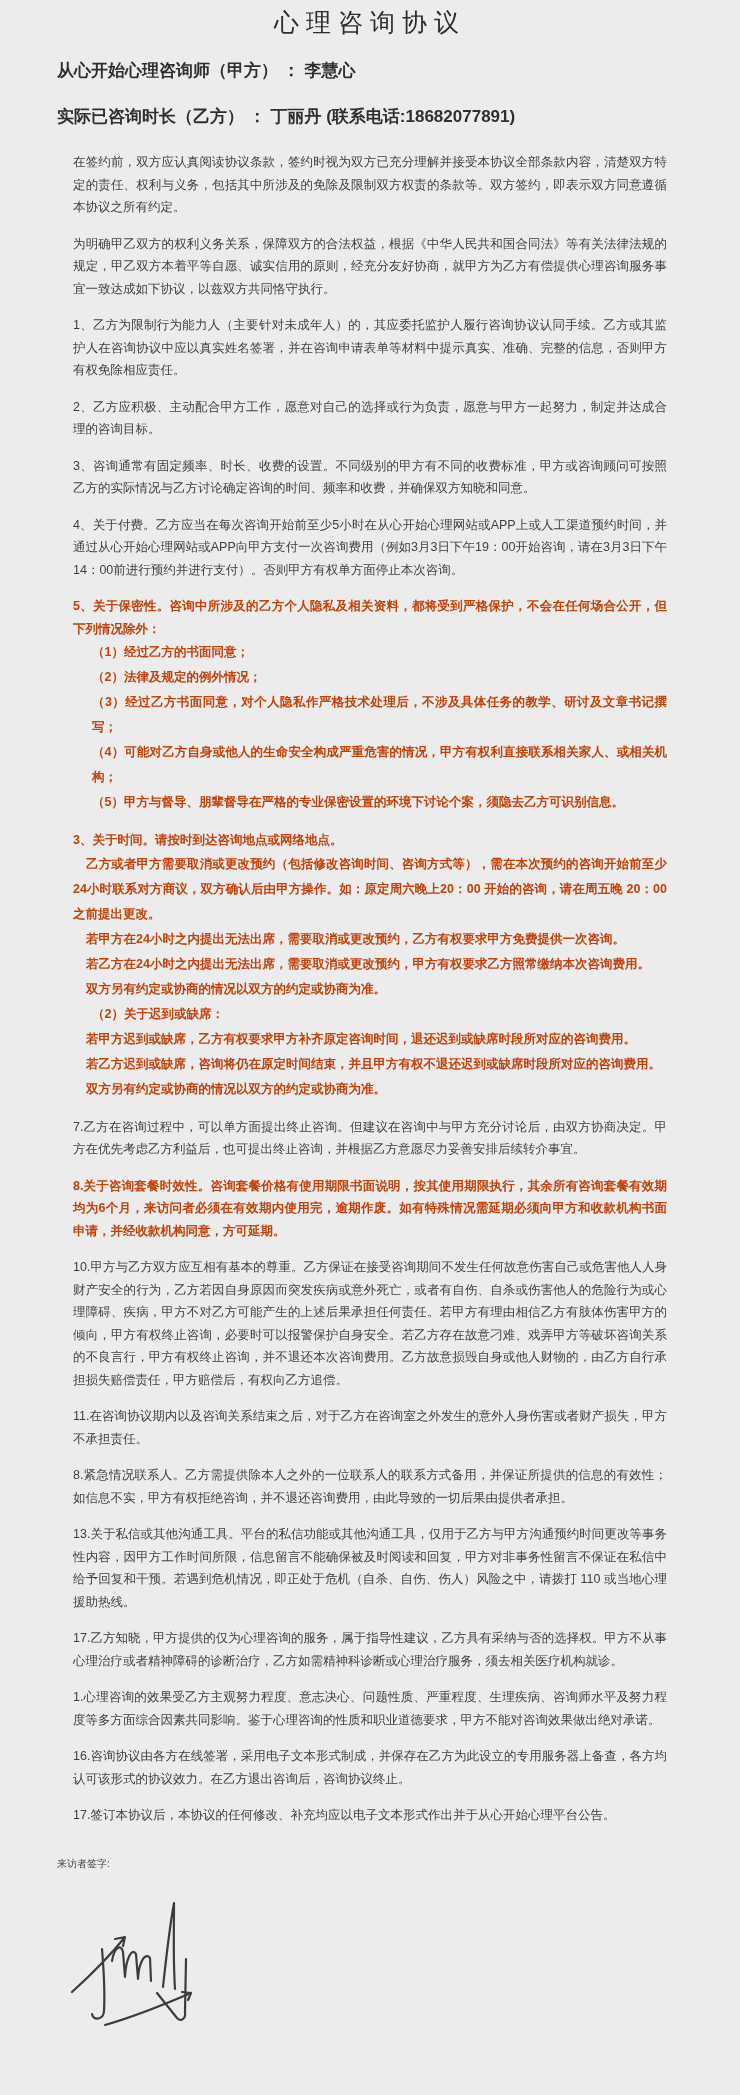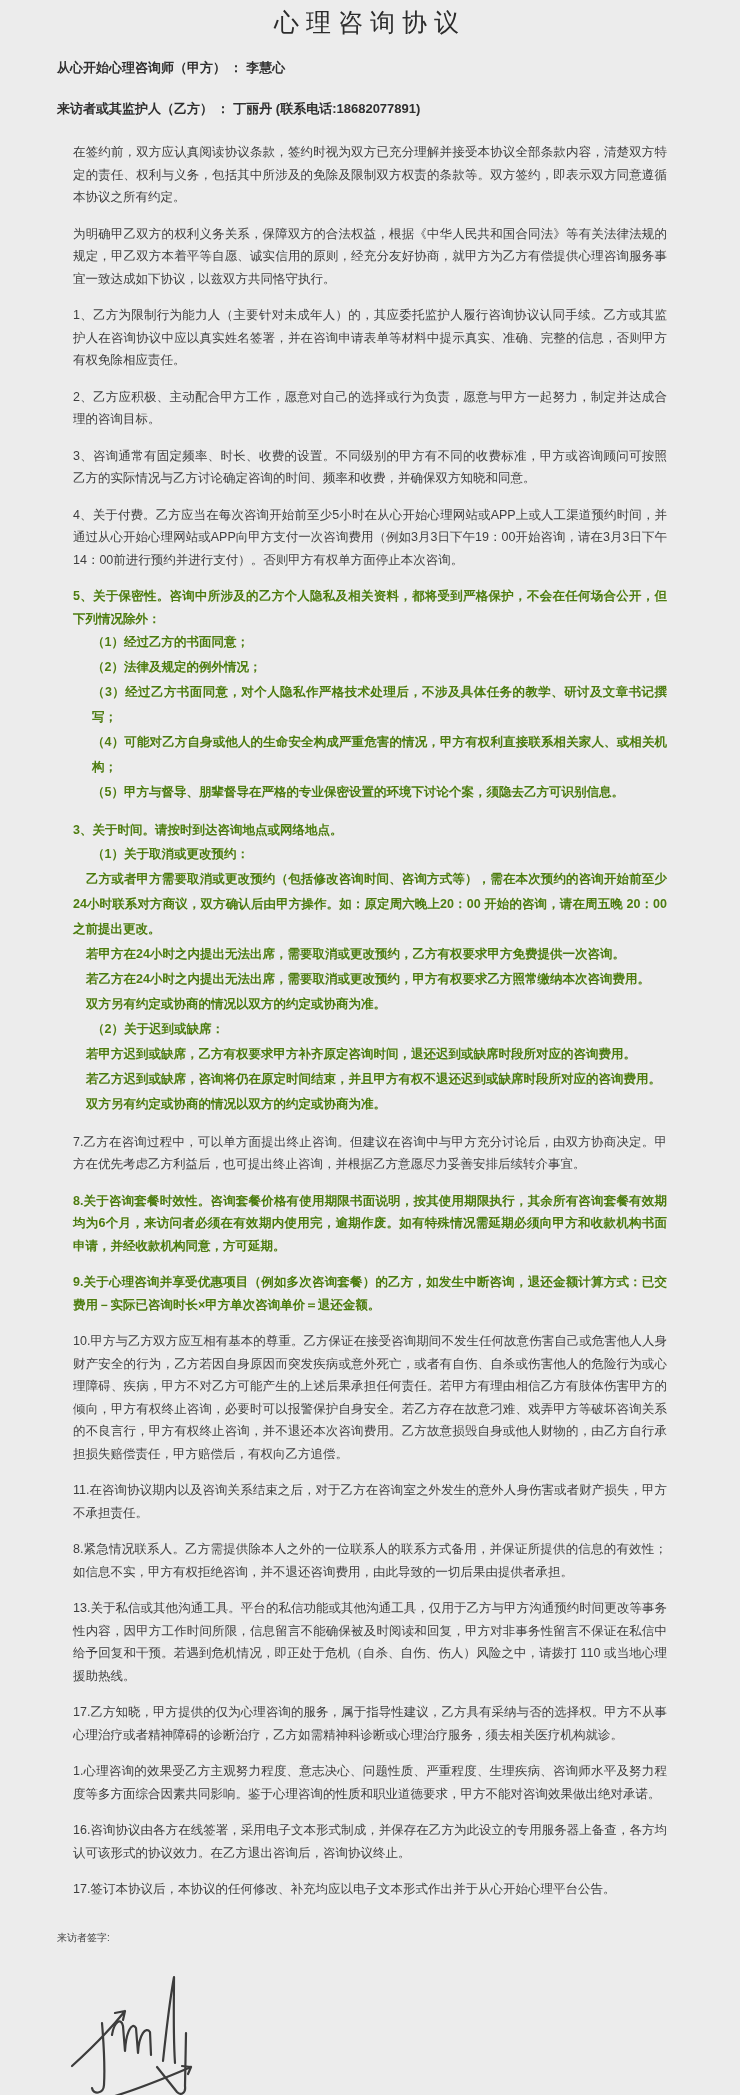--- a/index.html
+++ b/index.html
@@ -18,31 +18,31 @@
   .title{
     margin:0 0 20px 0;
     text-align:center;
     font-size:25px;
     font-weight:400;
     letter-spacing:7px;
     color:#2c2c2c;
   }
   .party{
     margin:0 0 23px 0;
-    font-size:13px;
+    font-size:17px;
     font-weight:700;
     color:#2f2f2f;
   }
   .para{
     margin:14px 16px;
     font-size:12.5px;
     line-height:22.5px;
     text-align:justify;
   }
-  .bold{font-weight:700;color:#4d7c0f;}
+  .bold{font-weight:700;color:#c2410c;}
   .item{
     padding-left:19px;
     line-height:25px;
     text-align:justify;
   }
   .subline{
     text-indent:13px;
     line-height:25px;
     text-align:justify;
   }
@@ -63,55 +63,53 @@
   }
 </style>
 </head>
 <body>
 
 <div class="page">
 
   <h1 class="title">心理咨询协议</h1>
 
   <p class="party">从心开始心理咨询师（甲方） ： 李慧心</p>
-  <p class="party">来访者或其监护人（乙方） ： 丁丽丹 (联系电话:18682077891)</p>
+  <p class="party">实际已咨询时长（乙方） ： 丁丽丹 (联系电话:18682077891)</p>
 
   <p class="para">在签约前，双方应认真阅读协议条款，签约时视为双方已充分理解并接受本协议全部条款内容，清楚双方特定的责任、权利与义务，包括其中所涉及的免除及限制双方权责的条款等。双方签约，即表示双方同意遵循本协议之所有约定。</p>
   <p class="para">为明确甲乙双方的权利义务关系，保障双方的合法权益，根据《中华人民共和国合同法》等有关法律法规的规定，甲乙双方本着平等自愿、诚实信用的原则，经充分友好协商，就甲方为乙方有偿提供心理咨询服务事宜一致达成如下协议，以兹双方共同恪守执行。</p>
 
   <p class="para">1、乙方为限制行为能力人（主要针对未成年人）的，其应委托监护人履行咨询协议认同手续。乙方或其监护人在咨询协议中应以真实姓名签署，并在咨询申请表单等材料中提示真实、准确、完整的信息，否则甲方有权免除相应责任。</p>
   <p class="para">2、乙方应积极、主动配合甲方工作，愿意对自己的选择或行为负责，愿意与甲方一起努力，制定并达成合理的咨询目标。</p>
   <p class="para">3、咨询通常有固定频率、时长、收费的设置。不同级别的甲方有不同的收费标准，甲方或咨询顾问可按照乙方的实际情况与乙方讨论确定咨询的时间、频率和收费，并确保双方知晓和同意。</p>
   <p class="para">4、关于付费。乙方应当在每次咨询开始前至少5小时在从心开始心理网站或APP上或人工渠道预约时间，并通过从心开始心理网站或APP向甲方支付一次咨询费用（例如3月3日下午19：00开始咨询，请在3月3日下午14：00前进行预约并进行支付）。否则甲方有权单方面停止本次咨询。</p>
 
   <div class="para bold">
     <div>5、关于保密性。咨询中所涉及的乙方个人隐私及相关资料，都将受到严格保护，不会在任何场合公开，但下列情况除外：</div>
     <div class="item">（1）经过乙方的书面同意；</div>
     <div class="item">（2）法律及规定的例外情况；</div>
     <div class="item">（3）经过乙方书面同意，对个人隐私作严格技术处理后，不涉及具体任务的教学、研讨及文章书记撰写；</div>
     <div class="item">（4）可能对乙方自身或他人的生命安全构成严重危害的情况，甲方有权利直接联系相关家人、或相关机构；</div>
     <div class="item">（5）甲方与督导、朋辈督导在严格的专业保密设置的环境下讨论个案，须隐去乙方可识别信息。</div>
   </div>
 
   <div class="para bold">
     <div>3、关于时间。请按时到达咨询地点或网络地点。</div>
-    <div class="item">（1）关于取消或更改预约：</div>
     <div class="subline">乙方或者甲方需要取消或更改预约（包括修改咨询时间、咨询方式等），需在本次预约的咨询开始前至少24小时联系对方商议，双方确认后由甲方操作。如：原定周六晚上20：00 开始的咨询，请在周五晚 20：00 之前提出更改。</div>
     <div class="subline">若甲方在24小时之内提出无法出席，需要取消或更改预约，乙方有权要求甲方免费提供一次咨询。</div>
     <div class="subline">若乙方在24小时之内提出无法出席，需要取消或更改预约，甲方有权要求乙方照常缴纳本次咨询费用。</div>
     <div class="subline">双方另有约定或协商的情况以双方的约定或协商为准。</div>
     <div class="item">（2）关于迟到或缺席：</div>
     <div class="subline">若甲方迟到或缺席，乙方有权要求甲方补齐原定咨询时间，退还迟到或缺席时段所对应的咨询费用。</div>
     <div class="subline">若乙方迟到或缺席，咨询将仍在原定时间结束，并且甲方有权不退还迟到或缺席时段所对应的咨询费用。</div>
     <div class="subline">双方另有约定或协商的情况以双方的约定或协商为准。</div>
   </div>
 
   <p class="para">7.乙方在咨询过程中，可以单方面提出终止咨询。但建议在咨询中与甲方充分讨论后，由双方协商决定。甲方在优先考虑乙方利益后，也可提出终止咨询，并根据乙方意愿尽力妥善安排后续转介事宜。</p>
   <p class="para bold">8.关于咨询套餐时效性。咨询套餐价格有使用期限书面说明，按其使用期限执行，其余所有咨询套餐有效期均为6个月，来访问者必须在有效期内使用完，逾期作废。如有特殊情况需延期必须向甲方和收款机构书面申请，并经收款机构同意，方可延期。</p>
-  <p class="para bold">9.关于心理咨询并享受优惠项目（例如多次咨询套餐）的乙方，如发生中断咨询，退还金额计算方式：已交费用－实际已咨询时长×甲方单次咨询单价＝退还金额。</p>
   <p class="para">10.甲方与乙方双方应互相有基本的尊重。乙方保证在接受咨询期间不发生任何故意伤害自己或危害他人人身财产安全的行为，乙方若因自身原因而突发疾病或意外死亡，或者有自伤、自杀或伤害他人的危险行为或心理障碍、疾病，甲方不对乙方可能产生的上述后果承担任何责任。若甲方有理由相信乙方有肢体伤害甲方的倾向，甲方有权终止咨询，必要时可以报警保护自身安全。若乙方存在故意刁难、戏弄甲方等破坏咨询关系的不良言行，甲方有权终止咨询，并不退还本次咨询费用。乙方故意损毁自身或他人财物的，由乙方自行承担损失赔偿责任，甲方赔偿后，有权向乙方追偿。</p>
   <p class="para">11.在咨询协议期内以及咨询关系结束之后，对于乙方在咨询室之外发生的意外人身伤害或者财产损失，甲方不承担责任。</p>
   <p class="para">8.紧急情况联系人。乙方需提供除本人之外的一位联系人的联系方式备用，并保证所提供的信息的有效性；如信息不实，甲方有权拒绝咨询，并不退还咨询费用，由此导致的一切后果由提供者承担。</p>
   <p class="para">13.关于私信或其他沟通工具。平台的私信功能或其他沟通工具，仅用于乙方与甲方沟通预约时间更改等事务性内容，因甲方工作时间所限，信息留言不能确保被及时阅读和回复，甲方对非事务性留言不保证在私信中给予回复和干预。若遇到危机情况，即正处于危机（自杀、自伤、伤人）风险之中，请拨打 110 或当地心理援助热线。</p>
   <p class="para">17.乙方知晓，甲方提供的仅为心理咨询的服务，属于指导性建议，乙方具有采纳与否的选择权。甲方不从事心理治疗或者精神障碍的诊断治疗，乙方如需精神科诊断或心理治疗服务，须去相关医疗机构就诊。</p>
   <p class="para">1.心理咨询的效果受乙方主观努力程度、意志决心、问题性质、严重程度、生理疾病、咨询师水平及努力程度等多方面综合因素共同影响。鉴于心理咨询的性质和职业道德要求，甲方不能对咨询效果做出绝对承诺。</p>
   <p class="para">16.咨询协议由各方在线签署，采用电子文本形式制成，并保存在乙方为此设立的专用服务器上备查，各方均认可该形式的协议效力。在乙方退出咨询后，咨询协议终止。</p>
   <p class="para">17.签订本协议后，本协议的任何修改、补充均应以电子文本形式作出并于从心开始心理平台公告。</p>
 
   <p class="sign-label">来访者签字:</p>

